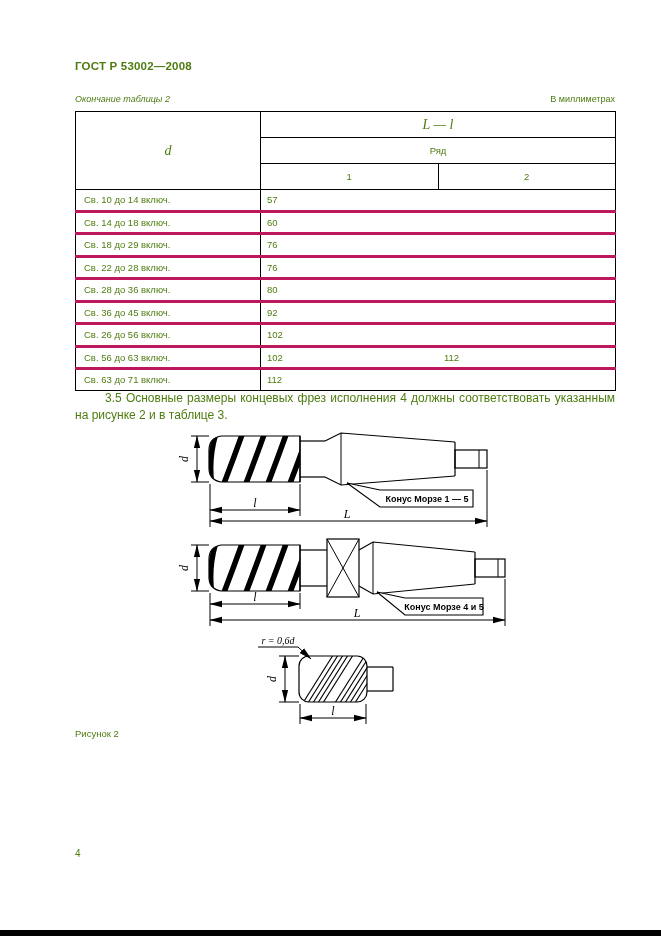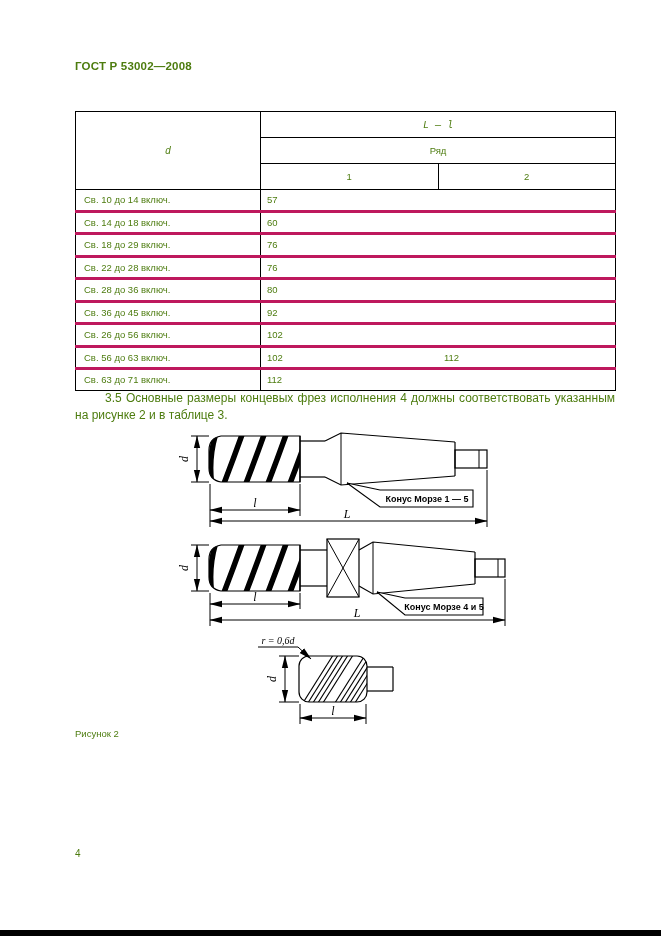--- a/index.html
+++ b/index.html
@@ -13,21 +13,21 @@
   .note-left { font-style:italic; }
   .table-2 { position:absolute; left:75px; top:111px; width:540px; border-collapse:collapse; font-size:9.5px; border:1.6px solid #000; table-layout:fixed; }
   .table-2 th, .table-2 td { font-weight:normal; padding:2px 6px; }
   .table-2 thead th { border-bottom:1px solid #000; text-align:center; height:21px; }
   .table-2 th.dcol-h { border-right:1.2px solid #000; }
   .table-2 th.c2 { border-left:1px solid #000; }
   .table-2 tbody td { border-bottom:3px solid #be185d; height:15.5px; }
   .table-2 tbody tr:last-child td { border-bottom:0; }
   .table-2 td.dcol { border-right:1.2px solid #000; text-align:left; padding-left:8px; }
   .table-2 td.val { text-align:left; }
-  .var { font-style:italic; font-family:Liberation Mono, monospace; font-size:10px; }
+  .var { font-style:italic; font-family:Liberation Serif, serif; font-size:14px; }
   .para { position:absolute; left:75px; top:390px; width:540px; font-size:12px; line-height:1.4; text-align:justify; text-indent:30px; }
   .figure { position:absolute; left:75px; top:428px; width:540px; }
   .figure svg { display:block; }
   .fig-caption { text-align:left; font-size:9.5px; margin-top:2px; }
   .page-num { position:absolute; left:75px; top:848px; font-size:10px; }
   .bottom-bar { position:absolute; left:0; bottom:0; width:100%; height:6px; background:#000; }
 
   
   .ln { stroke:#000; stroke-width:1.2; fill:none; }
   .thin { stroke:#000; stroke-width:1; fill:none; }
@@ -38,20 +38,24 @@
   .rlabel { font-family:"Liberation Serif", serif; font-style:italic; font-size:10px; fill:#000; }
   .callout-text { font-family:"Liberation Sans", sans-serif; font-weight:bold; font-size:9px; fill:#000; }
 </style>
 </head>
 <body>
 
 <div class="page">
 
   <div class="doc-number">ГОСТ Р 53002—2008</div>
 
+  <div class="notes-row">
+    <span class="note-left">Окончание таблицы 2</span>
+    <span class="note-right">В миллиметрах</span>
+  </div>
 
   <table class="table-2">
     <colgroup>
         <col style="width:185px">
         <col style="width:177.5px">
         <col style="width:177.5px">
       </colgroup>
     <thead>
       <tr>
         <th rowspan="3" class="dcol-h"><span class="var">d</span></th>

